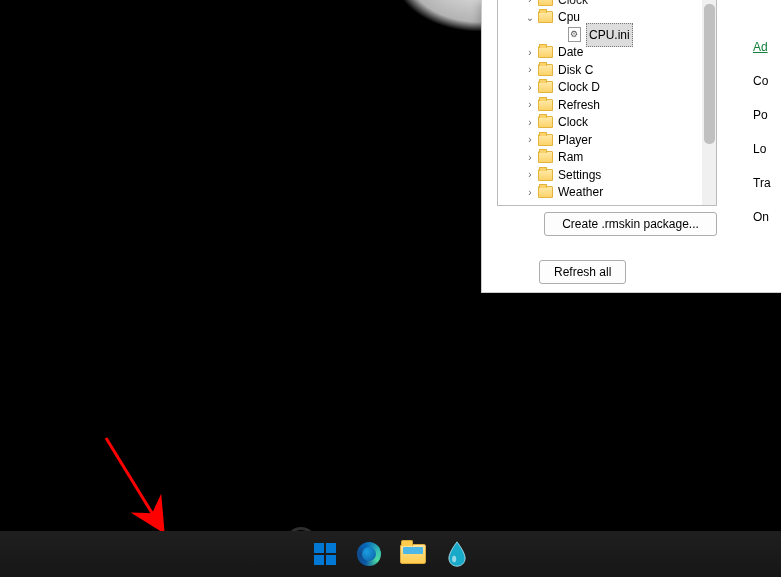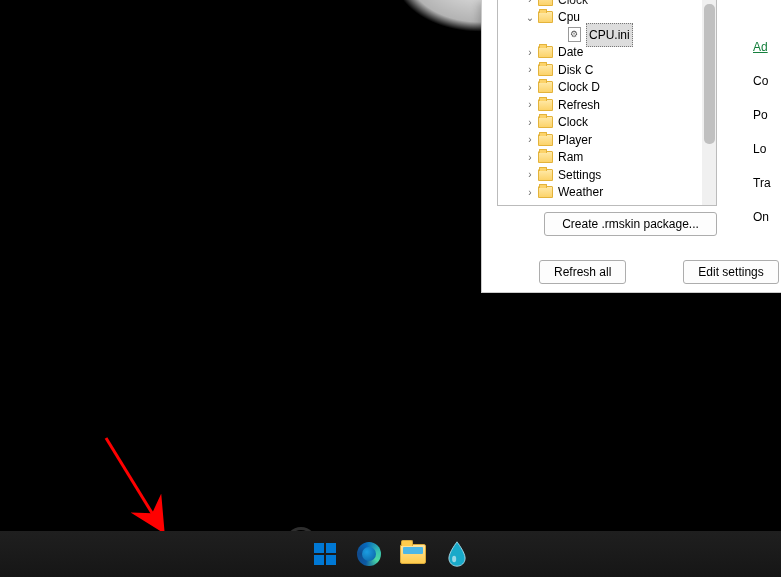--- a/index.html
+++ b/index.html
@@ -146,21 +146,20 @@
       <div class="tree-scroll-thumb"></div>
     </div>
   </div>
 
   <div class="create-btn-wrap">
     <div class="wbtn">Create .rmskin package...</div>
   </div>
 
   <div class="actions-row">
     <div class="wbtn">Refresh all</div>
-    <div class="wbtn">Edit settings</div>
   </div>
 
   <div class="right-labels">
     <span class="lnk">Ad</span>
     <span>Co</span>
     <span>Po</span>
     <span>Lo</span>
     <span>Tra</span>
     <span>On</span>
   </div>

